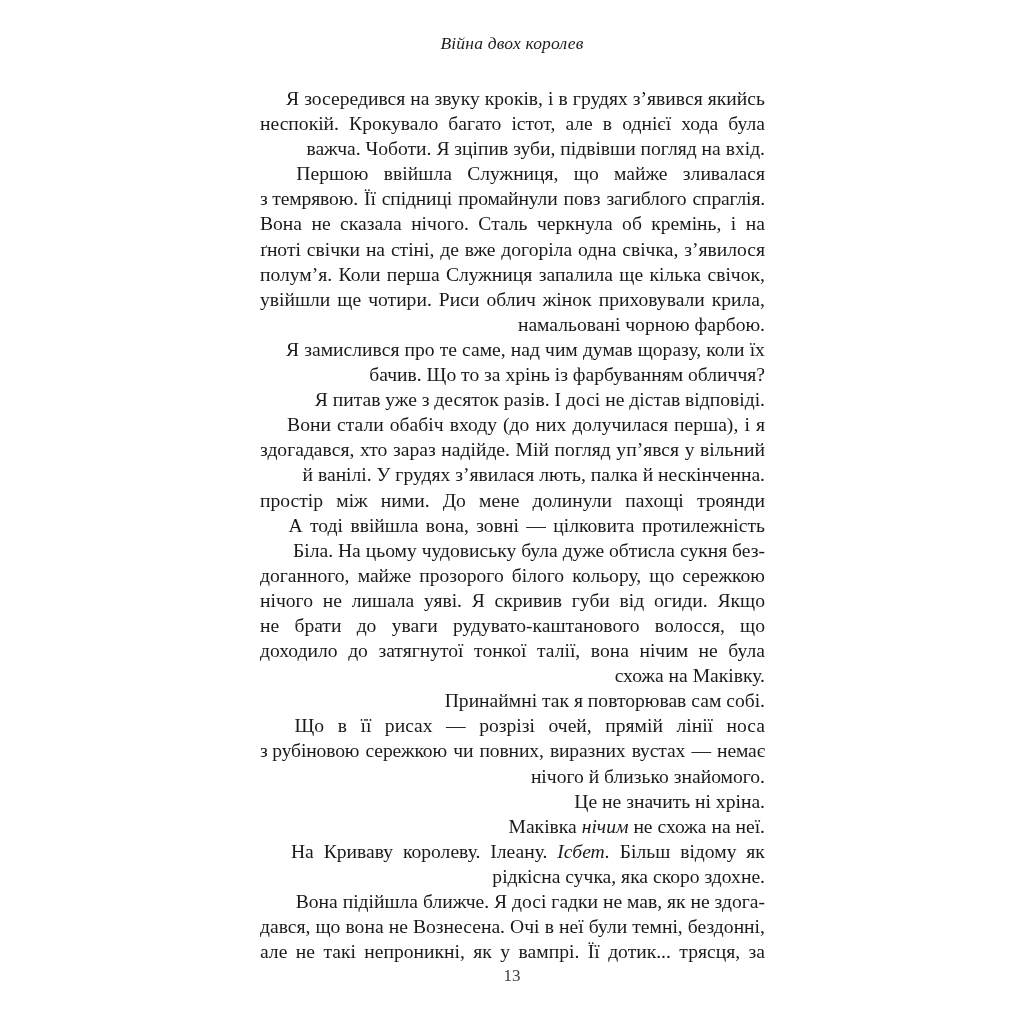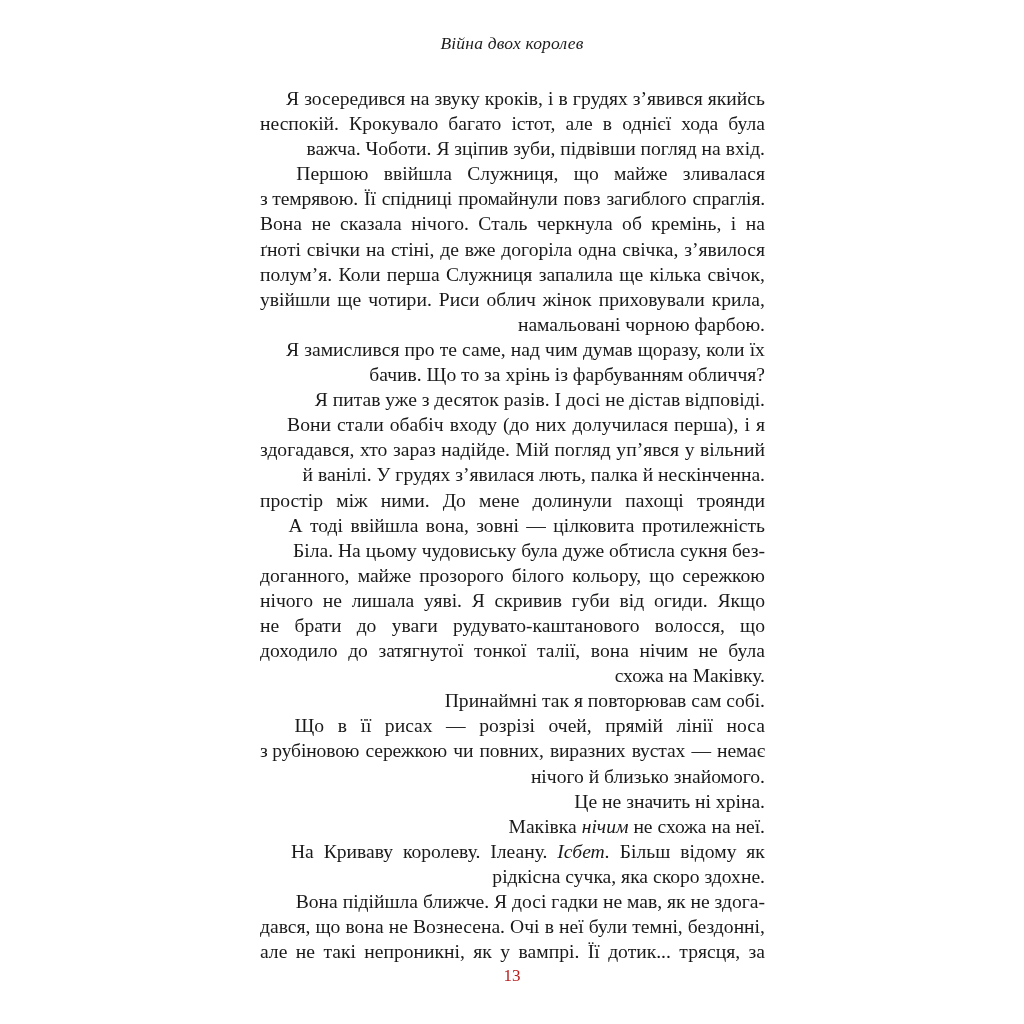--- a/index.html
+++ b/index.html
@@ -63,21 +63,21 @@
   .ln i {
     font-style: italic;
   }
   .folio {
     position: absolute;
     top: 966px;
     left: 0;
     width: 1024px;
     text-align: center;
     font-size: 17px;
-    color: #b91c1c;
+    color: #404040;
   }
 </style>
 </head>
 <body>
 
 <div class="page">
 
   <div class="running-head">Війна двох королев</div>
 
   <div class="text-block" id="text-block">

